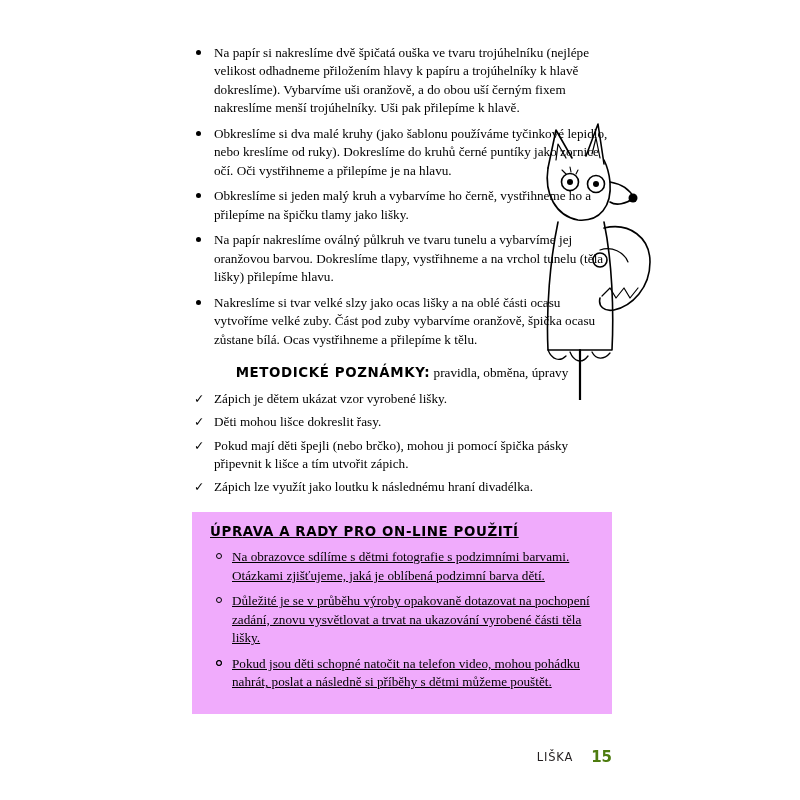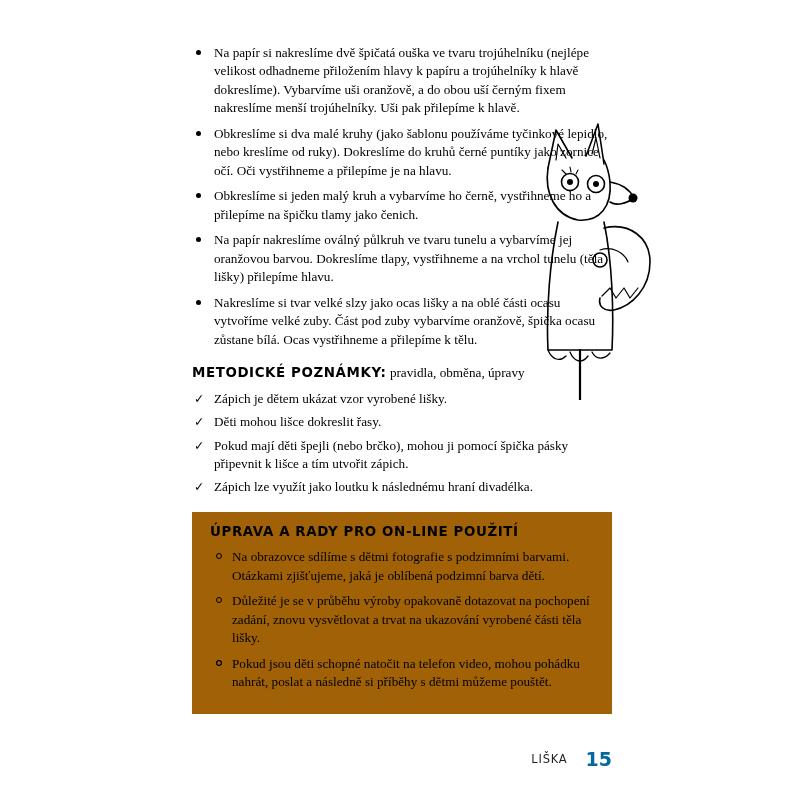--- a/index.html
+++ b/index.html
@@ -52,20 +52,21 @@
   }
 
   
   .sec-heading {
     font-family: "DejaVu Sans", sans-serif;
     font-weight: bold;
     font-size: 13.4px;
     letter-spacing: 0.6px;
     margin-top: 16px;
     margin-bottom: 9px;
+    text-align: center;
   }
   .sec-heading .reg {
     font-family: "Liberation Serif", serif;
     font-weight: normal;
     letter-spacing: 0;
     font-size: 13.2px;
   }
 
   
   ul.checks {
@@ -84,24 +85,25 @@
     position: absolute;
     left: 2px;
     top: 0px;
     font-size: 12.5px;
     font-family: "DejaVu Sans", sans-serif;
   }
 
   
   .box {
     margin-top: 16px;
-    background: #a16207;
+    background: #f0abfc;
     padding: 12px 14px 14px 10px;
     width: 420px;
     box-sizing: border-box;
+    text-decoration: underline;
   }
   .box-title {
     font-family: "DejaVu Sans", sans-serif;
     font-weight: bold;
     font-size: 13.4px;
     letter-spacing: 0.6px;
     margin: 0 0 9px 8px;
   }
   ul.circles {
     list-style: none;
@@ -147,22 +149,22 @@
   }
   .footer-label {
     font-family: "DejaVu Sans", sans-serif;
     font-size: 11.5px;
     letter-spacing: 0.8px;
     color: #231f20;
   }
   .footer-page {
     font-family: "DejaVu Sans", sans-serif;
     font-weight: bold;
-    font-size: 19px;
-    color: #0369a1;
+    font-size: 15px;
+    color: #4d7c0f;
   }
 
   
   .illu {
     position: absolute;
     left: 500px;
     top: 110px;
     width: 180px;
     height: 290px;
   }
@@ -178,21 +180,21 @@
       <li>
         <span class="bullet"></span>
         <span>Na papír si nakreslíme dvě špičatá ouška ve tvaru trojúhelníku (nejlépe velikost odhadneme přiložením hlavy k papíru a trojúhelníky k hlavě dokreslíme). Vybarvíme uši oranžově, a do obou uší černým fixem nakreslíme menší trojúhelníky. Uši pak přilepíme k hlavě.</span>
       </li>
       <li>
         <span class="bullet"></span>
         <span>Obkreslíme si dva malé kruhy (jako šablonu používáme tyčinkové lepidlo, nebo kreslíme od ruky). Dokreslíme do kruhů černé puntíky jako zornice očí. Oči vystřihneme a přilepíme je na hlavu.</span>
       </li>
       <li>
         <span class="bullet"></span>
-        <span>Obkreslíme si jeden malý kruh a vybarvíme ho černě, vystřihneme ho a přilepíme na špičku tlamy jako čenich.</span>
+        <span>Obkreslíme si jeden malý kruh a vybarvíme ho černě, vystřihneme ho a přilepíme na špičku tlamy jako lišky.</span>
       </li>
       <li>
         <span class="bullet"></span>
         <span>Na papír nakreslíme oválný půlkruh ve tvaru tunelu a vybarvíme jej oranžovou barvou. Dokreslíme tlapy, vystřihneme a na vrchol tunelu (těla lišky) přilepíme hlavu.</span>
       </li>
       <li>
         <span class="bullet"></span>
         <span>Nakreslíme si tvar velké slzy jako ocas lišky a na oblé části ocasu vytvoříme velké zuby. Část pod zuby vybarvíme oranžově, špička ocasu zůstane bílá. Ocas vystřihneme a přilepíme k tělu.</span>
       </li>
     </ul>

